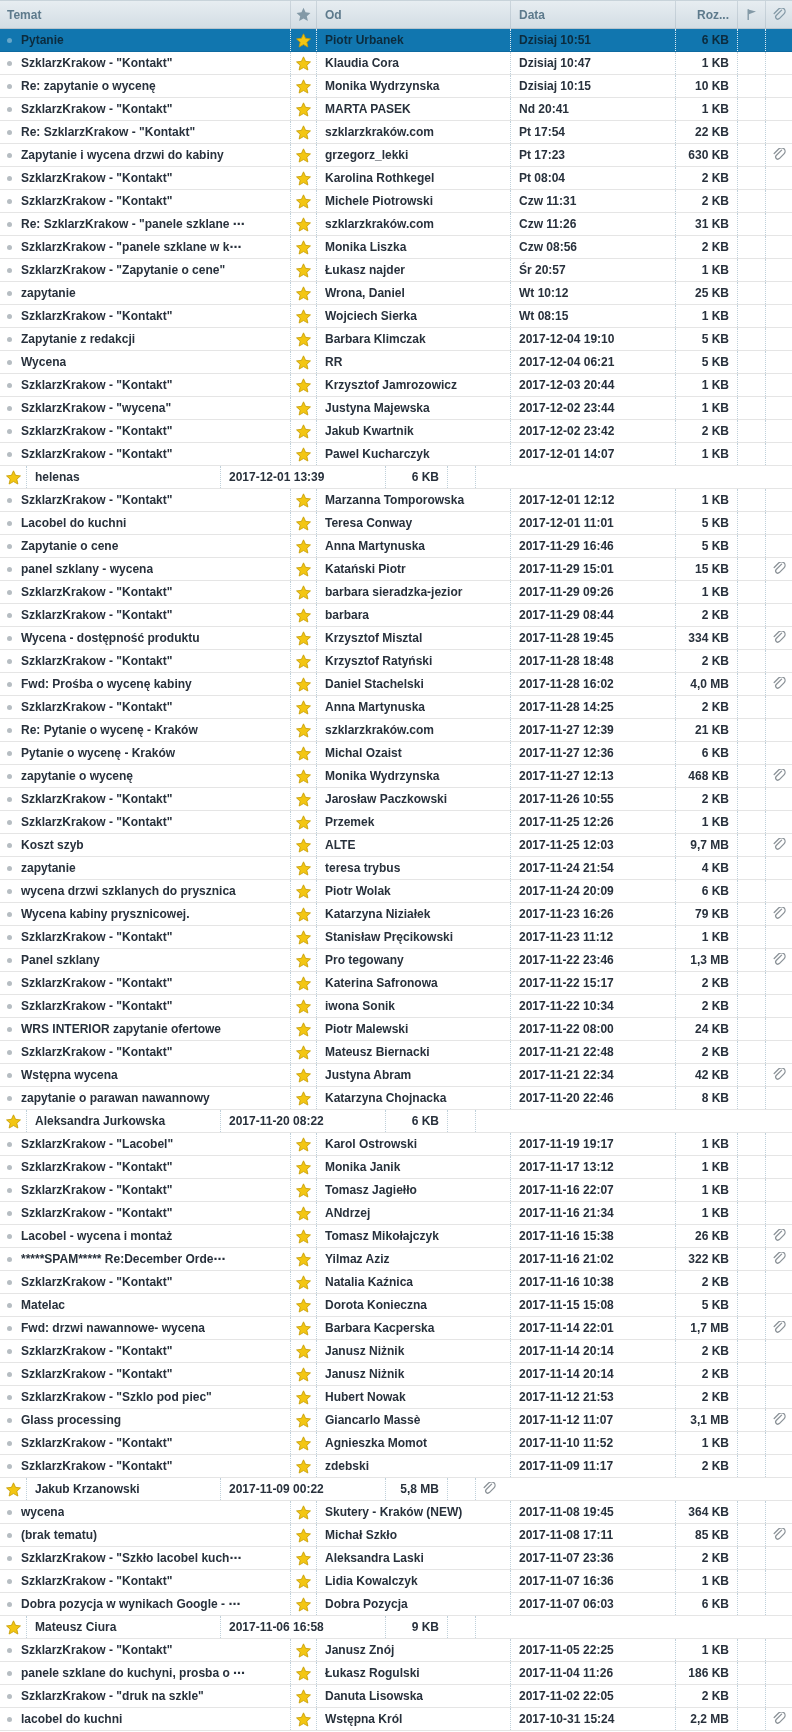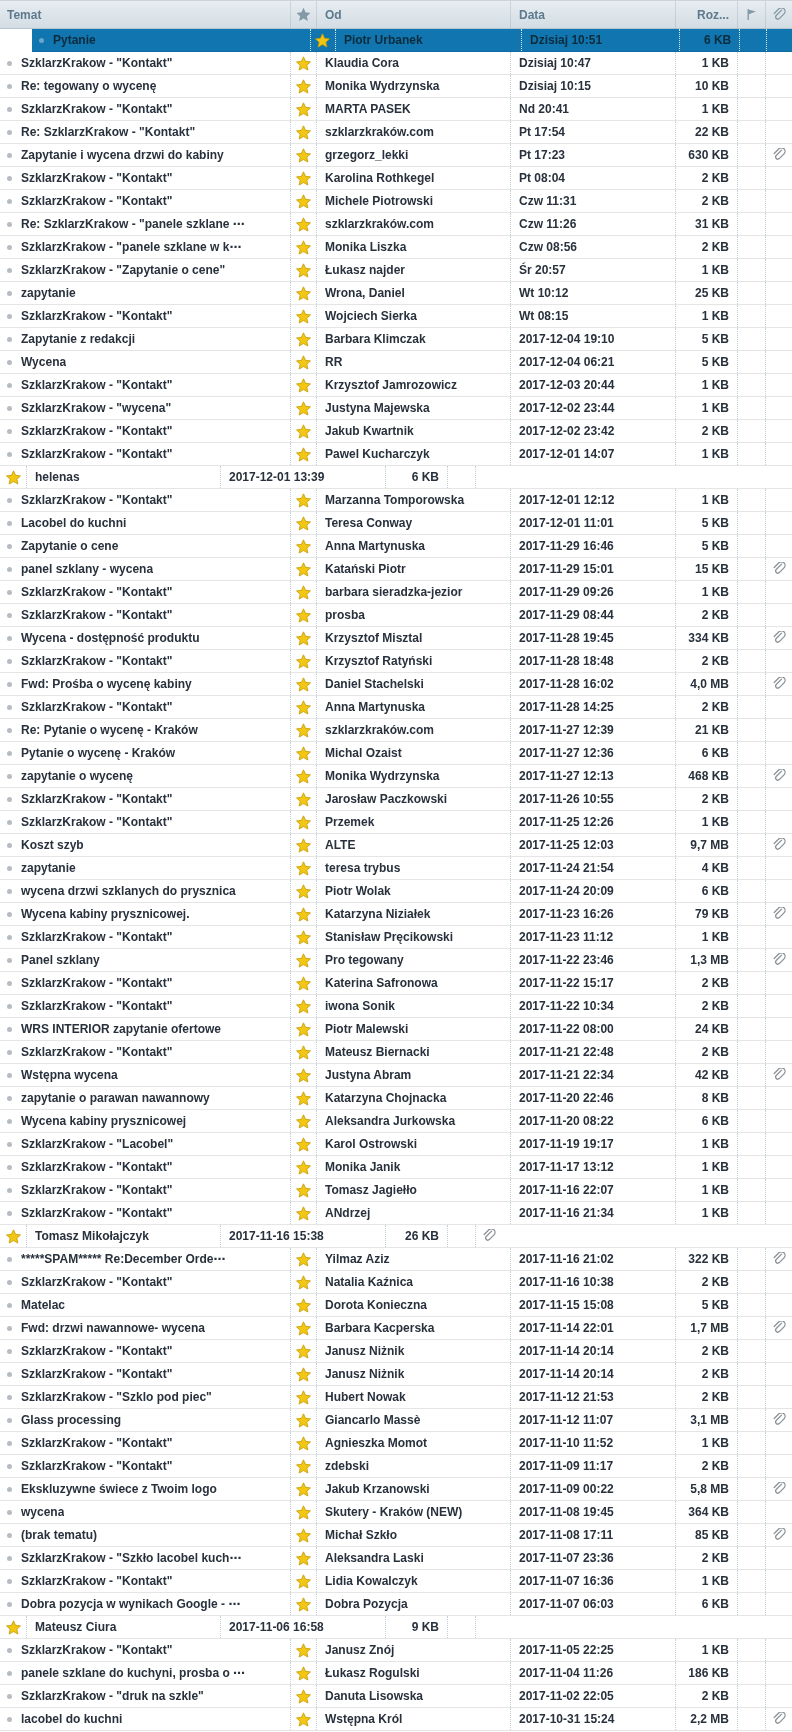--- a/index.html
+++ b/index.html
@@ -53,21 +53,20 @@
     box-sizing: border-box;
     border-bottom: 1px solid var(--row-border, #e5e5e5);
     background: #ffffff;
     cursor: default;
   }
   .row .cell + .cell { border-left: 1px dotted var(--col-separator, #bfd0da); }
   .row.selected {
     background: var(--selected-row-bg, #1176af);
     color: var(--selected-row-text, #0c2b3d);
     border-bottom-color: #0e6aa0;
-    margin-left: 32px;
   }
   .row.selected .cell + .cell { border-left-color: rgba(255, 255, 255, 0.85); }
   .dot {
     width: 5px;
     height: 5px;
     border-radius: 50%;
     background: var(--unread-dot, #b6bdc2);
     margin-right: 9px;
     flex: 0 0 auto;
   }
@@ -167,21 +166,21 @@
           <svg width="14" height="14" viewBox="0 0 14 14">
             <path d="M9.6 2.1 L4.2 7.5 a2.2 2.2 0 0 0 3.1 3.1 L12 5.9 A3.6 3.6 0 0 0 6.9 0.8 L2.2 5.5" fill="none" class="clip-stroke" stroke-width="1.3" stroke-linecap="round"></path>
           </svg>
         </span>
       </div>
     </div>
 
     <div class="row">
       <div class="cell col-subject">
         <span class="dot"></span>
-        <span class="subj">Re: tegowany o wycenę</span>
+        <span class="subj">Re: zapytanie o wycenę</span>
       </div>
       <div class="cell col-star">
         <span>
           <svg width="15" height="15" viewBox="0 0 14 14">
             <polygon points="7,0.8 8.9,5 13.5,5.5 10.1,8.6 11.1,13.1 7,10.8 2.9,13.1 3.9,8.6 0.5,5.5 5.1,5" class="row-star"></polygon>
           </svg>
         </span>
       </div>
       <div class="cell col-from from-text">Monika Wydrzynska</div>
       <div class="cell col-date date-text">Dzisiaj 10:15</div>
@@ -747,21 +746,21 @@
         <span class="dot"></span>
         <span class="subj">SzklarzKrakow - "Kontakt"</span>
       </div>
       <div class="cell col-star">
         <span>
           <svg width="15" height="15" viewBox="0 0 14 14">
             <polygon points="7,0.8 8.9,5 13.5,5.5 10.1,8.6 11.1,13.1 7,10.8 2.9,13.1 3.9,8.6 0.5,5.5 5.1,5" class="row-star"></polygon>
           </svg>
         </span>
       </div>
-      <div class="cell col-from from-text">prosba</div>
+      <div class="cell col-from from-text">barbara</div>
       <div class="cell col-date date-text">2017-11-29 08:44</div>
       <div class="cell col-size size-text">2 KB</div>
       <div class="cell col-flag"></div>
       <div class="cell col-clip">
         <span class="clip" style="visibility: hidden;">
           <svg width="14" height="14" viewBox="0 0 14 14">
             <path d="M9.6 2.1 L4.2 7.5 a2.2 2.2 0 0 0 3.1 3.1 L12 5.9 A3.6 3.6 0 0 0 6.9 0.8 L2.2 5.5" fill="none" class="clip-stroke" stroke-width="1.3" stroke-linecap="round"></path>
           </svg>
         </span>
       </div>
@@ -1286,24 +1285,20 @@
       <div class="cell col-clip">
         <span class="clip" style="visibility: hidden;">
           <svg width="14" height="14" viewBox="0 0 14 14">
             <path d="M9.6 2.1 L4.2 7.5 a2.2 2.2 0 0 0 3.1 3.1 L12 5.9 A3.6 3.6 0 0 0 6.9 0.8 L2.2 5.5" fill="none" class="clip-stroke" stroke-width="1.3" stroke-linecap="round"></path>
           </svg>
         </span>
       </div>
     </div>
 
     <div class="row">
-      <div class="cell col-subject">
-        <span class="dot"></span>
-        <span class="subj">Wycena kabiny prysznicowej</span>
-      </div>
       <div class="cell col-star">
         <span>
           <svg width="15" height="15" viewBox="0 0 14 14">
             <polygon points="7,0.8 8.9,5 13.5,5.5 10.1,8.6 11.1,13.1 7,10.8 2.9,13.1 3.9,8.6 0.5,5.5 5.1,5" class="row-star"></polygon>
           </svg>
         </span>
       </div>
       <div class="cell col-from from-text">Aleksandra Jurkowska</div>
       <div class="cell col-date date-text">2017-11-20 08:22</div>
       <div class="cell col-size size-text">6 KB</div>
@@ -1411,20 +1406,24 @@
       <div class="cell col-clip">
         <span class="clip" style="visibility: hidden;">
           <svg width="14" height="14" viewBox="0 0 14 14">
             <path d="M9.6 2.1 L4.2 7.5 a2.2 2.2 0 0 0 3.1 3.1 L12 5.9 A3.6 3.6 0 0 0 6.9 0.8 L2.2 5.5" fill="none" class="clip-stroke" stroke-width="1.3" stroke-linecap="round"></path>
           </svg>
         </span>
       </div>
     </div>
 
     <div class="row">
+      <div class="cell col-subject">
+        <span class="dot"></span>
+        <span class="subj">Lacobel - wycena i montaż</span>
+      </div>
       <div class="cell col-star">
         <span>
           <svg width="15" height="15" viewBox="0 0 14 14">
             <polygon points="7,0.8 8.9,5 13.5,5.5 10.1,8.6 11.1,13.1 7,10.8 2.9,13.1 3.9,8.6 0.5,5.5 5.1,5" class="row-star"></polygon>
           </svg>
         </span>
       </div>
       <div class="cell col-from from-text">Tomasz Mikołajczyk</div>
       <div class="cell col-date date-text">2017-11-16 15:38</div>
       <div class="cell col-size size-text">26 KB</div>
@@ -1682,24 +1681,20 @@
       <div class="cell col-clip">
         <span class="clip" style="visibility: hidden;">
           <svg width="14" height="14" viewBox="0 0 14 14">
             <path d="M9.6 2.1 L4.2 7.5 a2.2 2.2 0 0 0 3.1 3.1 L12 5.9 A3.6 3.6 0 0 0 6.9 0.8 L2.2 5.5" fill="none" class="clip-stroke" stroke-width="1.3" stroke-linecap="round"></path>
           </svg>
         </span>
       </div>
     </div>
 
     <div class="row">
-      <div class="cell col-subject">
-        <span class="dot"></span>
-        <span class="subj">Ekskluzywne świece z Twoim logo</span>
-      </div>
       <div class="cell col-star">
         <span>
           <svg width="15" height="15" viewBox="0 0 14 14">
             <polygon points="7,0.8 8.9,5 13.5,5.5 10.1,8.6 11.1,13.1 7,10.8 2.9,13.1 3.9,8.6 0.5,5.5 5.1,5" class="row-star"></polygon>
           </svg>
         </span>
       </div>
       <div class="cell col-from from-text">Jakub Krzanowski</div>
       <div class="cell col-date date-text">2017-11-09 00:22</div>
       <div class="cell col-size size-text">5,8 MB</div>

